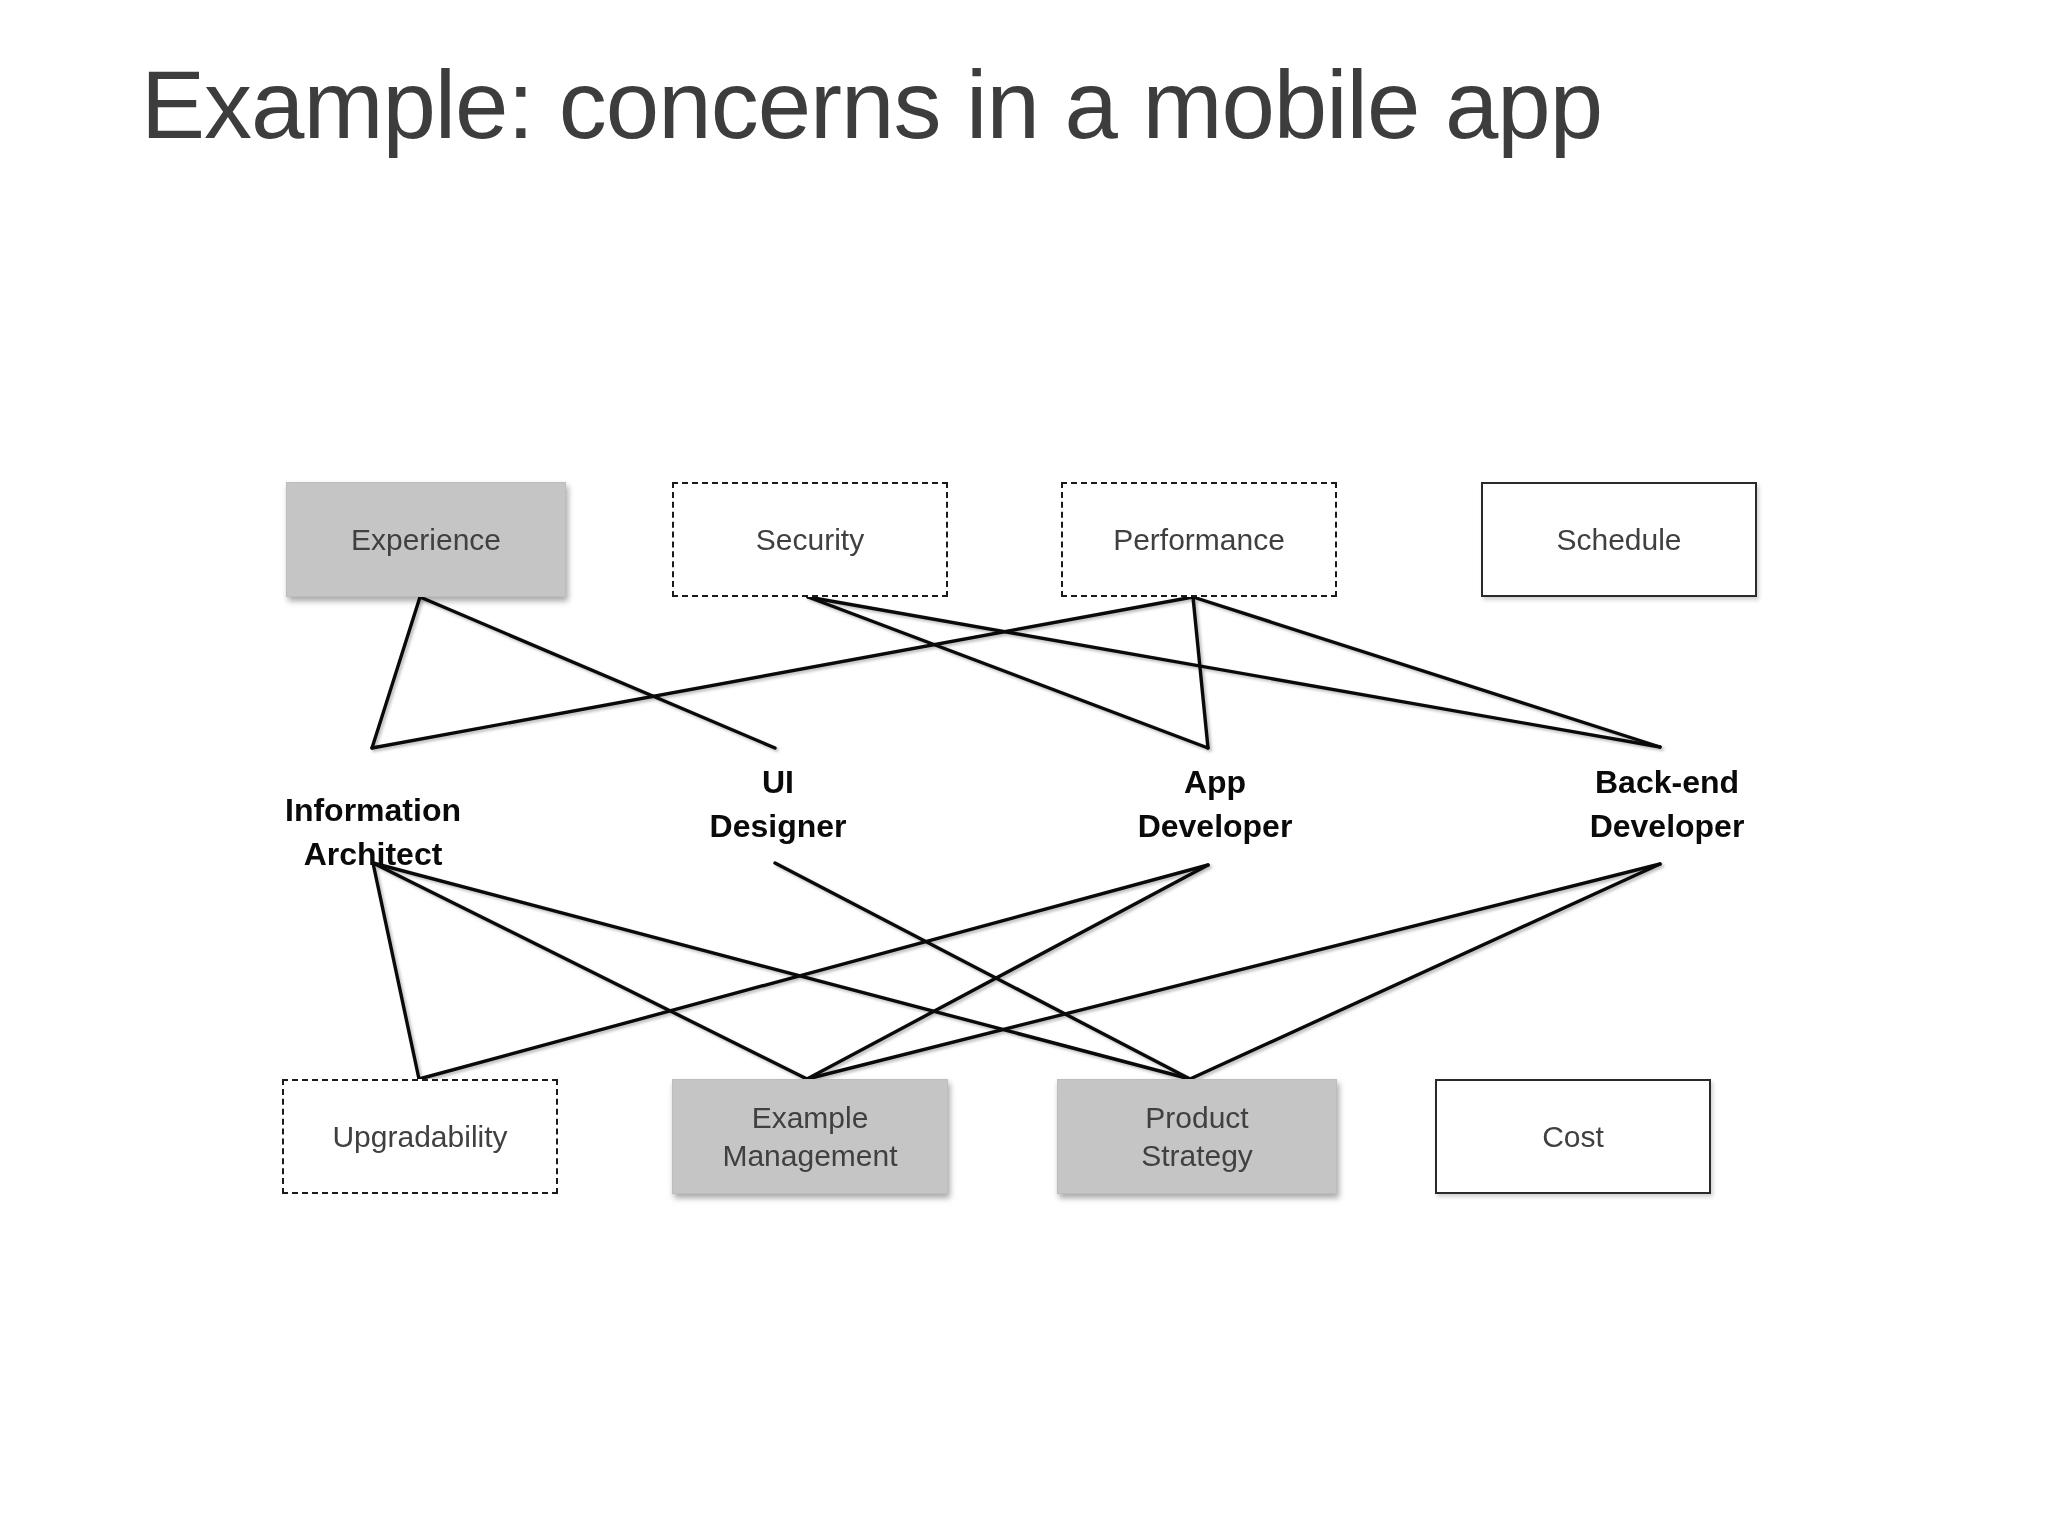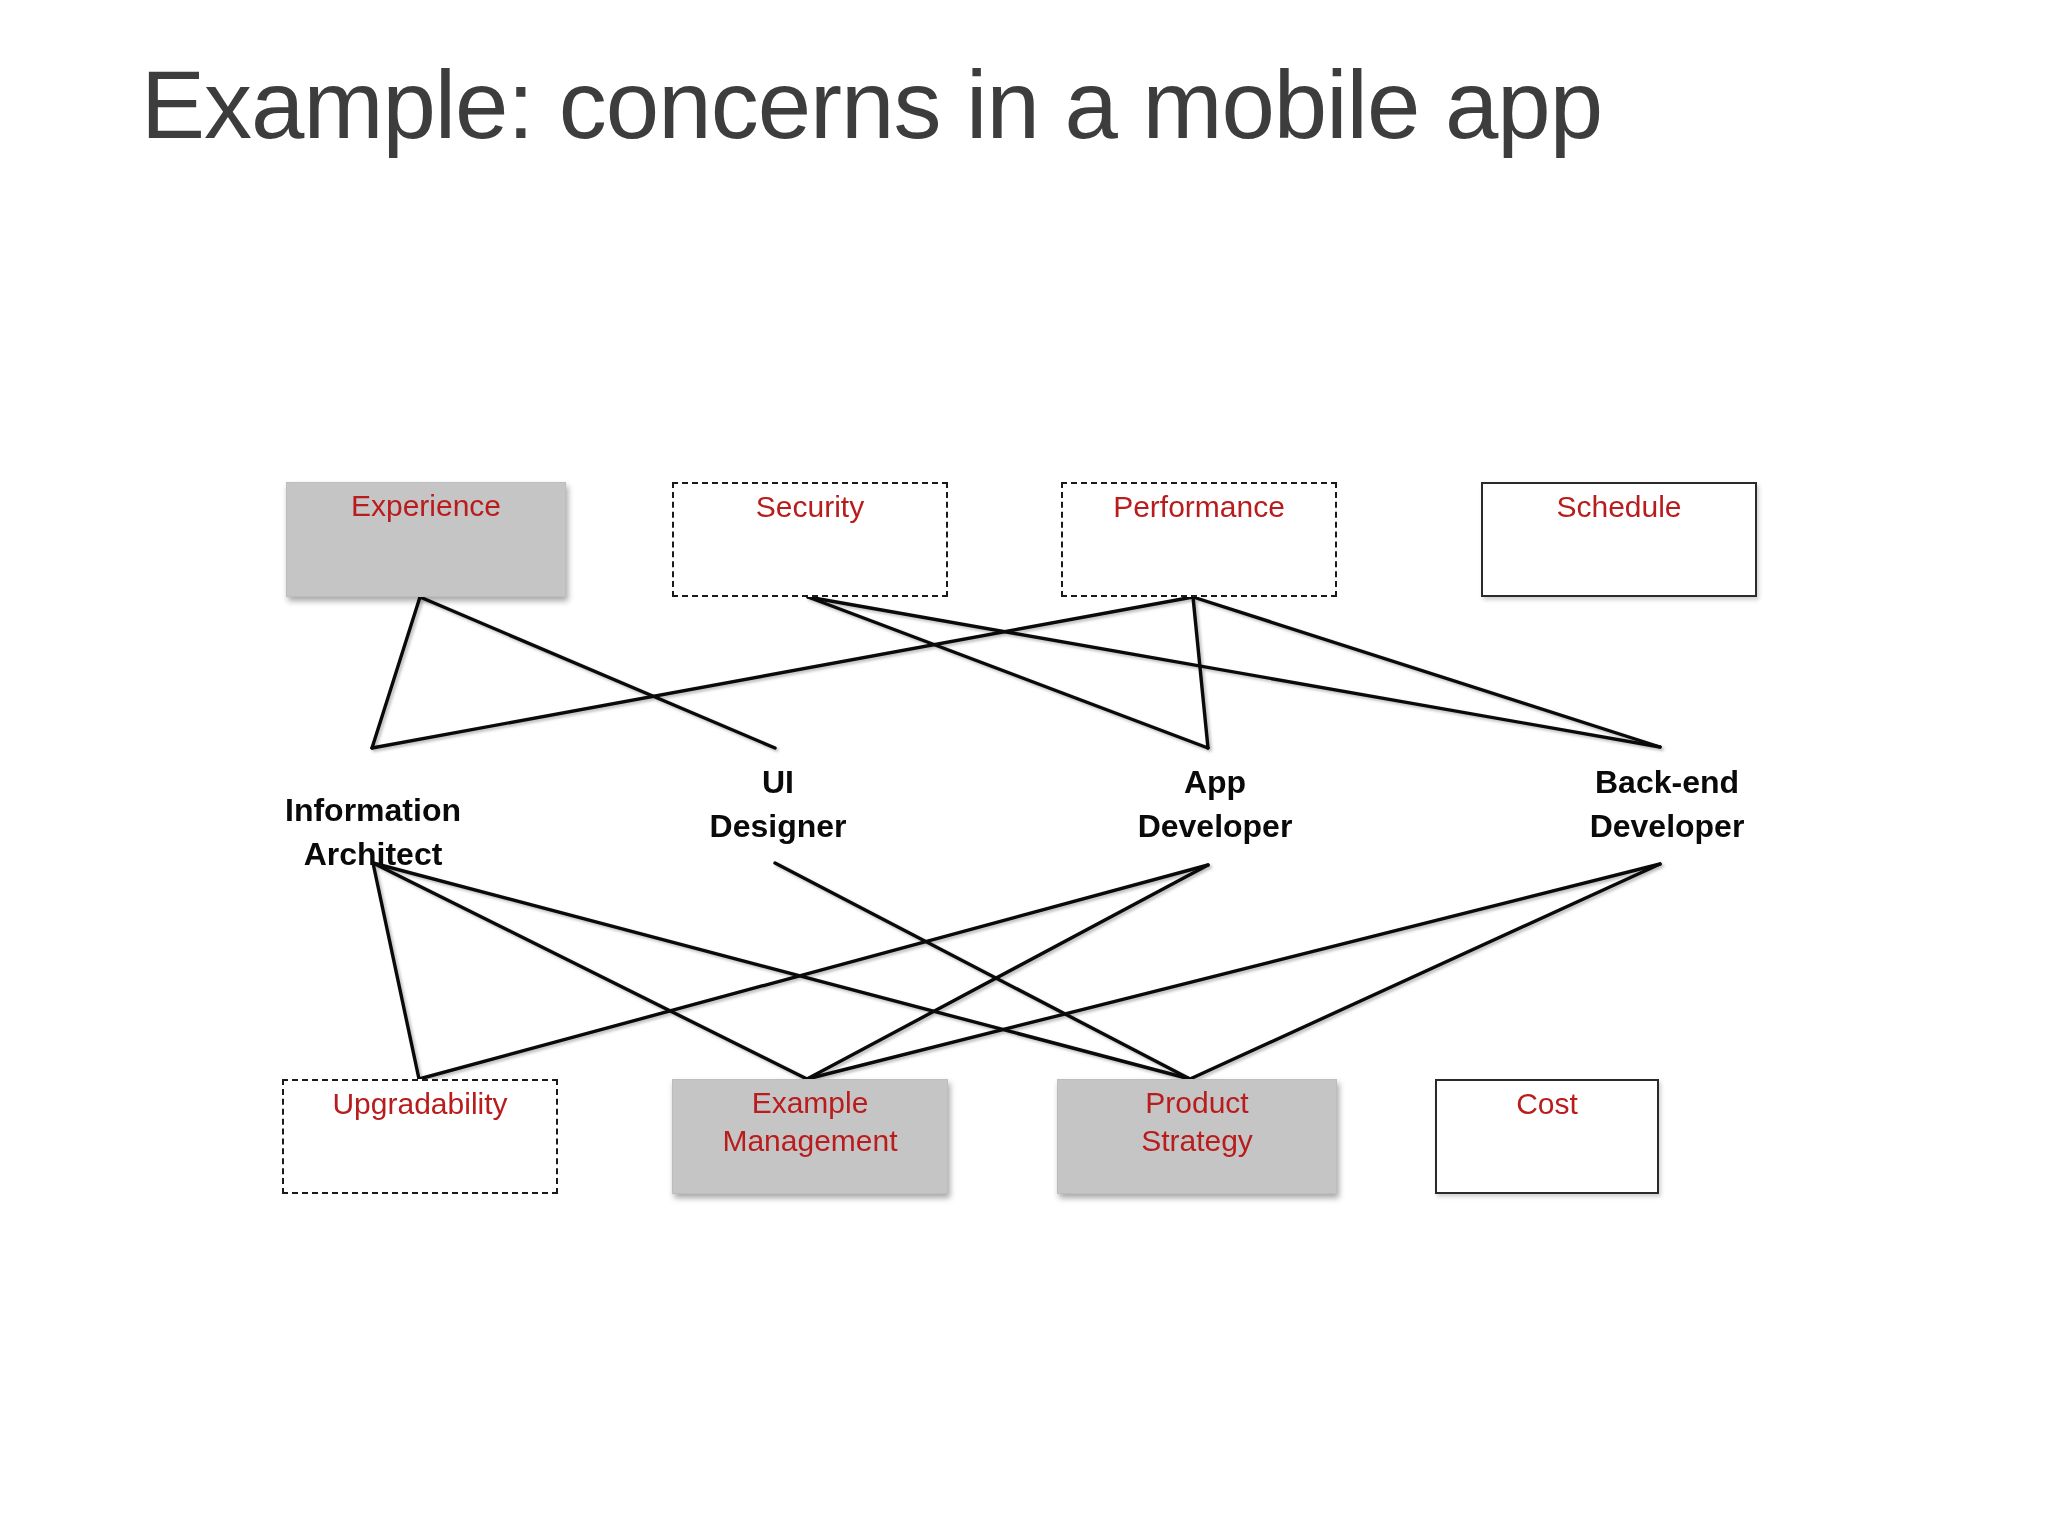--- a/index.html
+++ b/index.html
@@ -8,22 +8,22 @@
     background:#ffffff;
     font-family:"Liberation Sans", sans-serif;
   }
   .slide{position:absolute;inset:0;}
   .title{
     position:absolute;left:98px;top:50px;width:1900px;
     font-size:96px;font-weight:200;color:#3d3d3d;
     letter-spacing:-1px;white-space:nowrap;margin-left:43px;
   }
   .box{
-    position:absolute;display:flex;align-items:flex-start;justify-content:center;
-    text-align:center;font-size:30px;color:#b91c1c;line-height:1.25;
+    position:absolute;display:flex;align-items:center;justify-content:center;
+    text-align:center;font-size:30px;color:#404040;line-height:1.25;
     box-sizing:border-box;padding:4px 30px;background:#ffffff;
   }
   .box.gray{
     background:#c5c5c5;border:1px solid #bdbdbd;
     box-shadow:2px 4px 6px rgba(0,0,0,0.35);
   }
   .box.dashed{
     background:#ffffff;border:2px dashed #1a1a1a;
   }
   .box.solid{
@@ -95,17 +95,17 @@
 
   <div class="box dashed" style="left:282px;top:1079px;width:276px;height:115px">
     <span>Upgradability</span>
   </div>
   <div class="box gray" style="left:672px;top:1079px;width:276px;height:115px">
     <span>Example Management</span>
   </div>
   <div class="box gray" style="left:1057px;top:1079px;width:280px;height:115px">
     <span>Product Strategy</span>
   </div>
-  <div class="box solid" style="left:1435px;top:1079px;width:224px;height:115px">
+  <div class="box solid" style="left:1435px;top:1079px;width:276px;height:115px">
     <span>Cost</span>
   </div>
 
 </div>
 
 </body></html>

